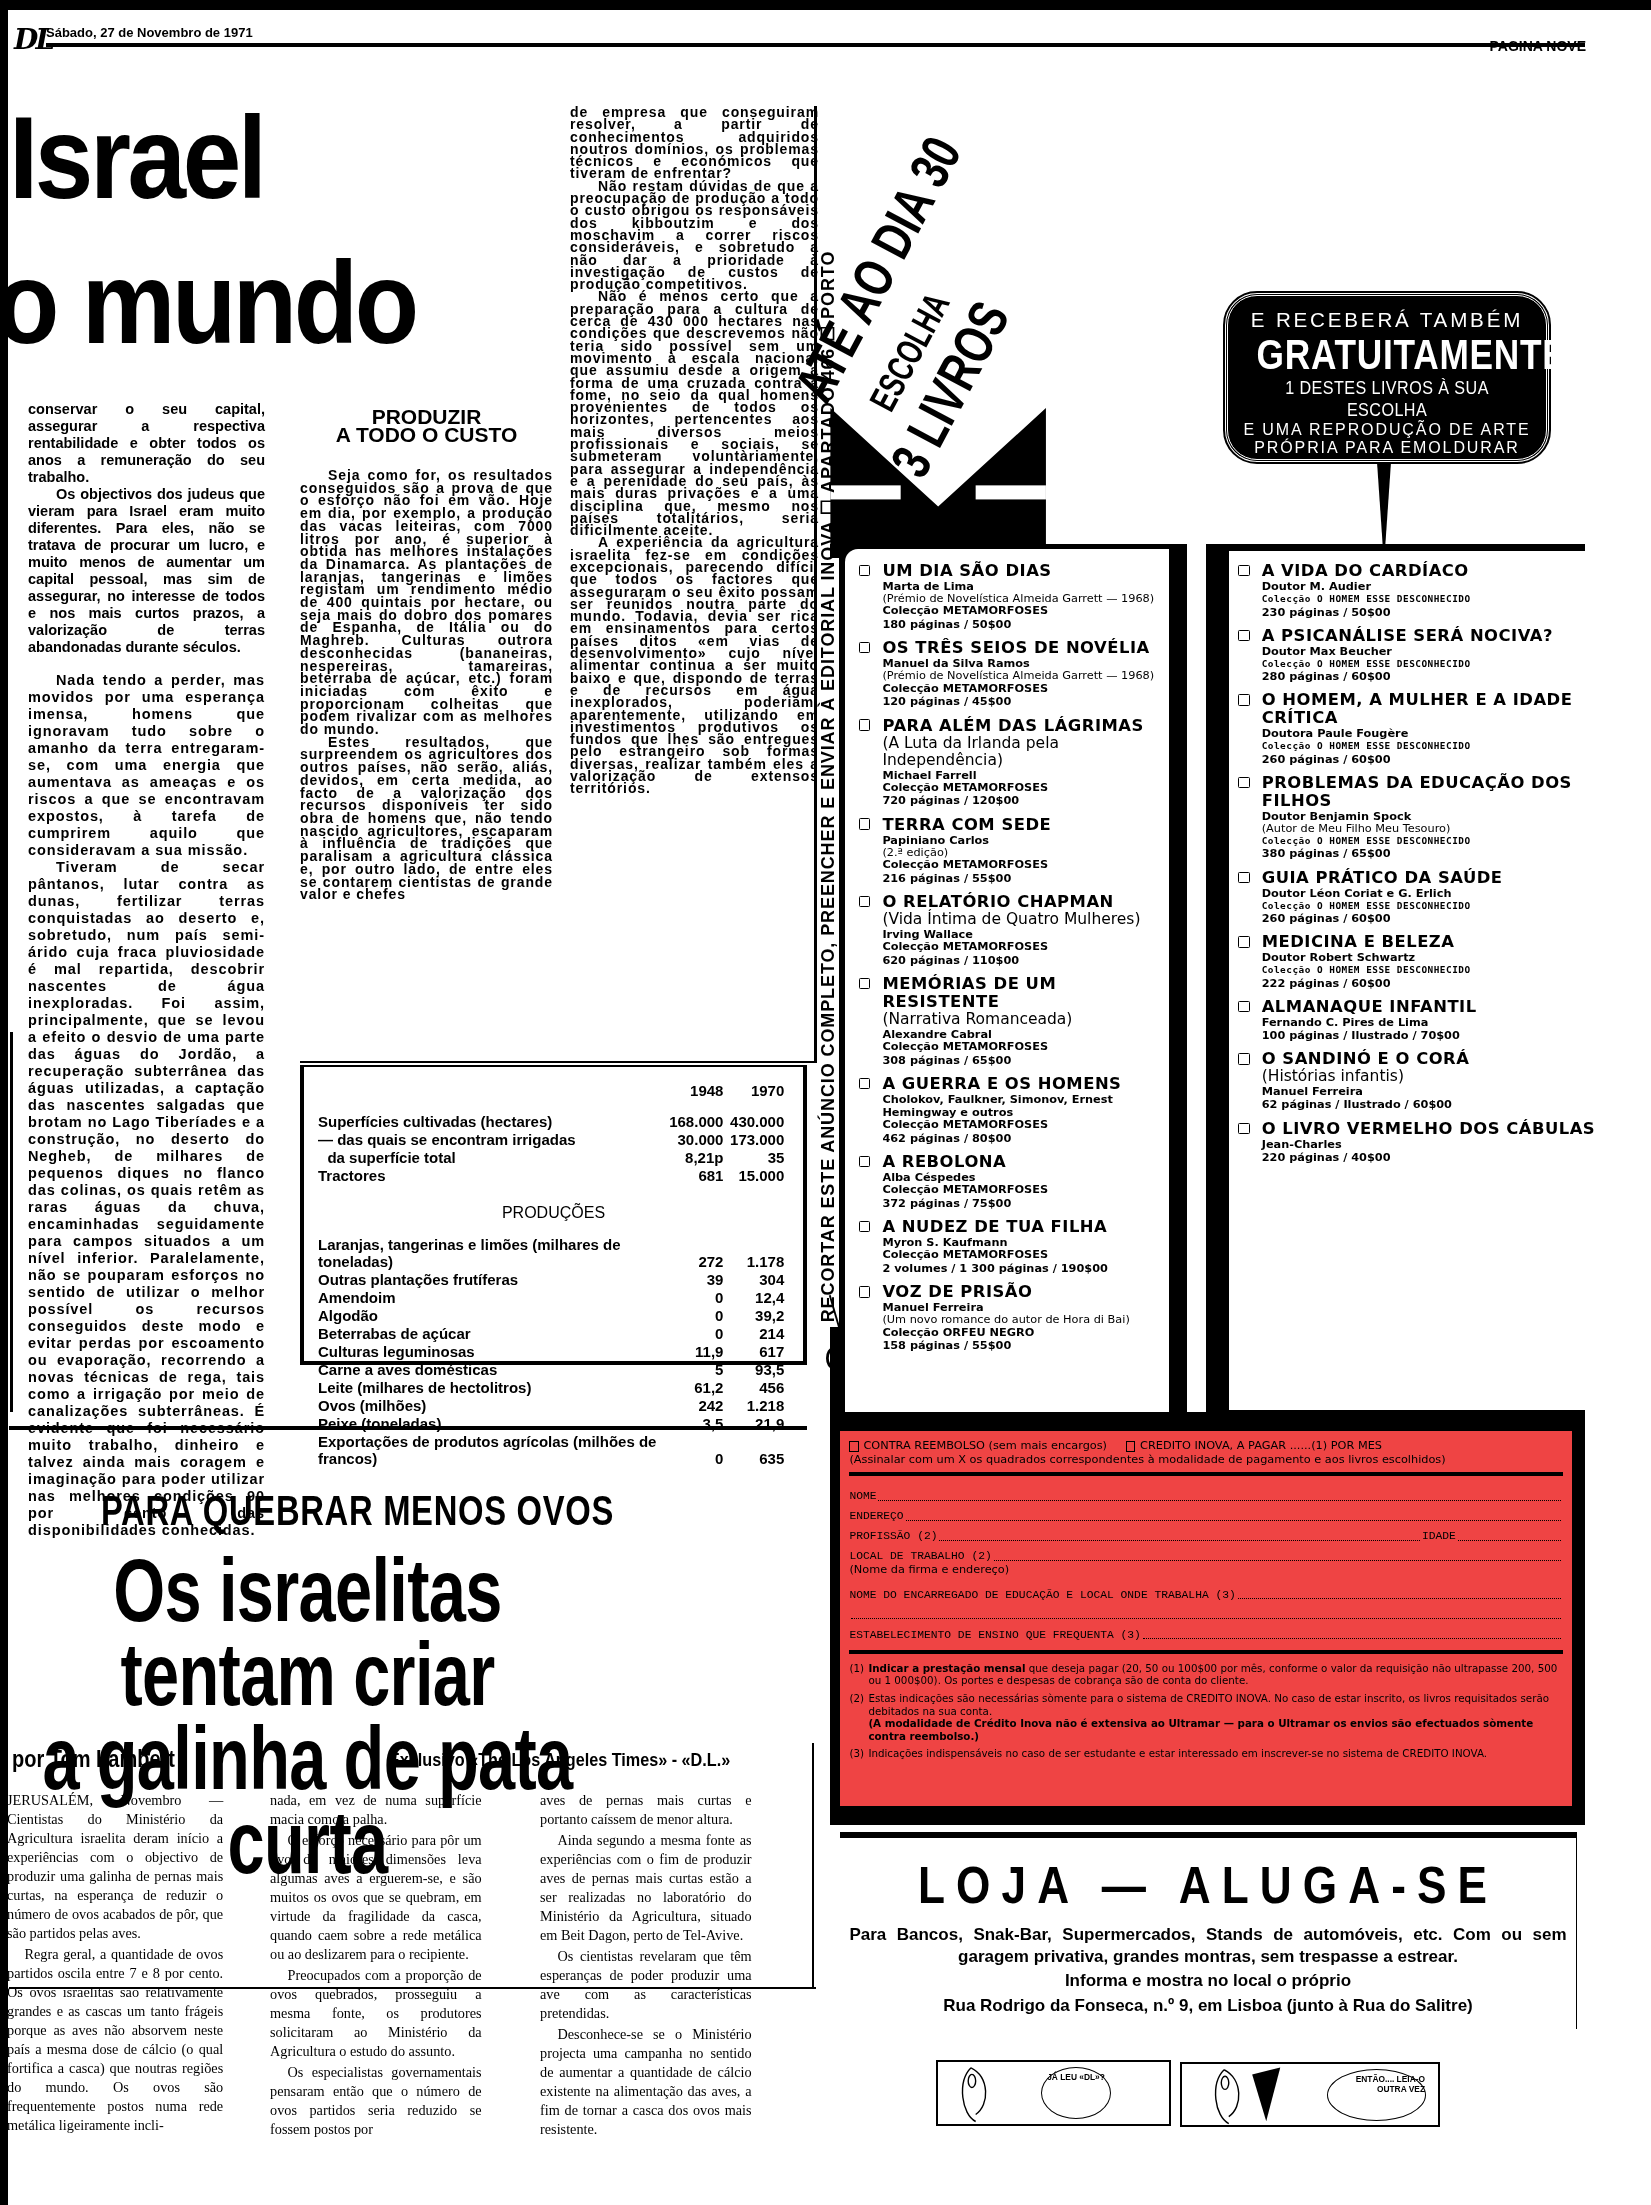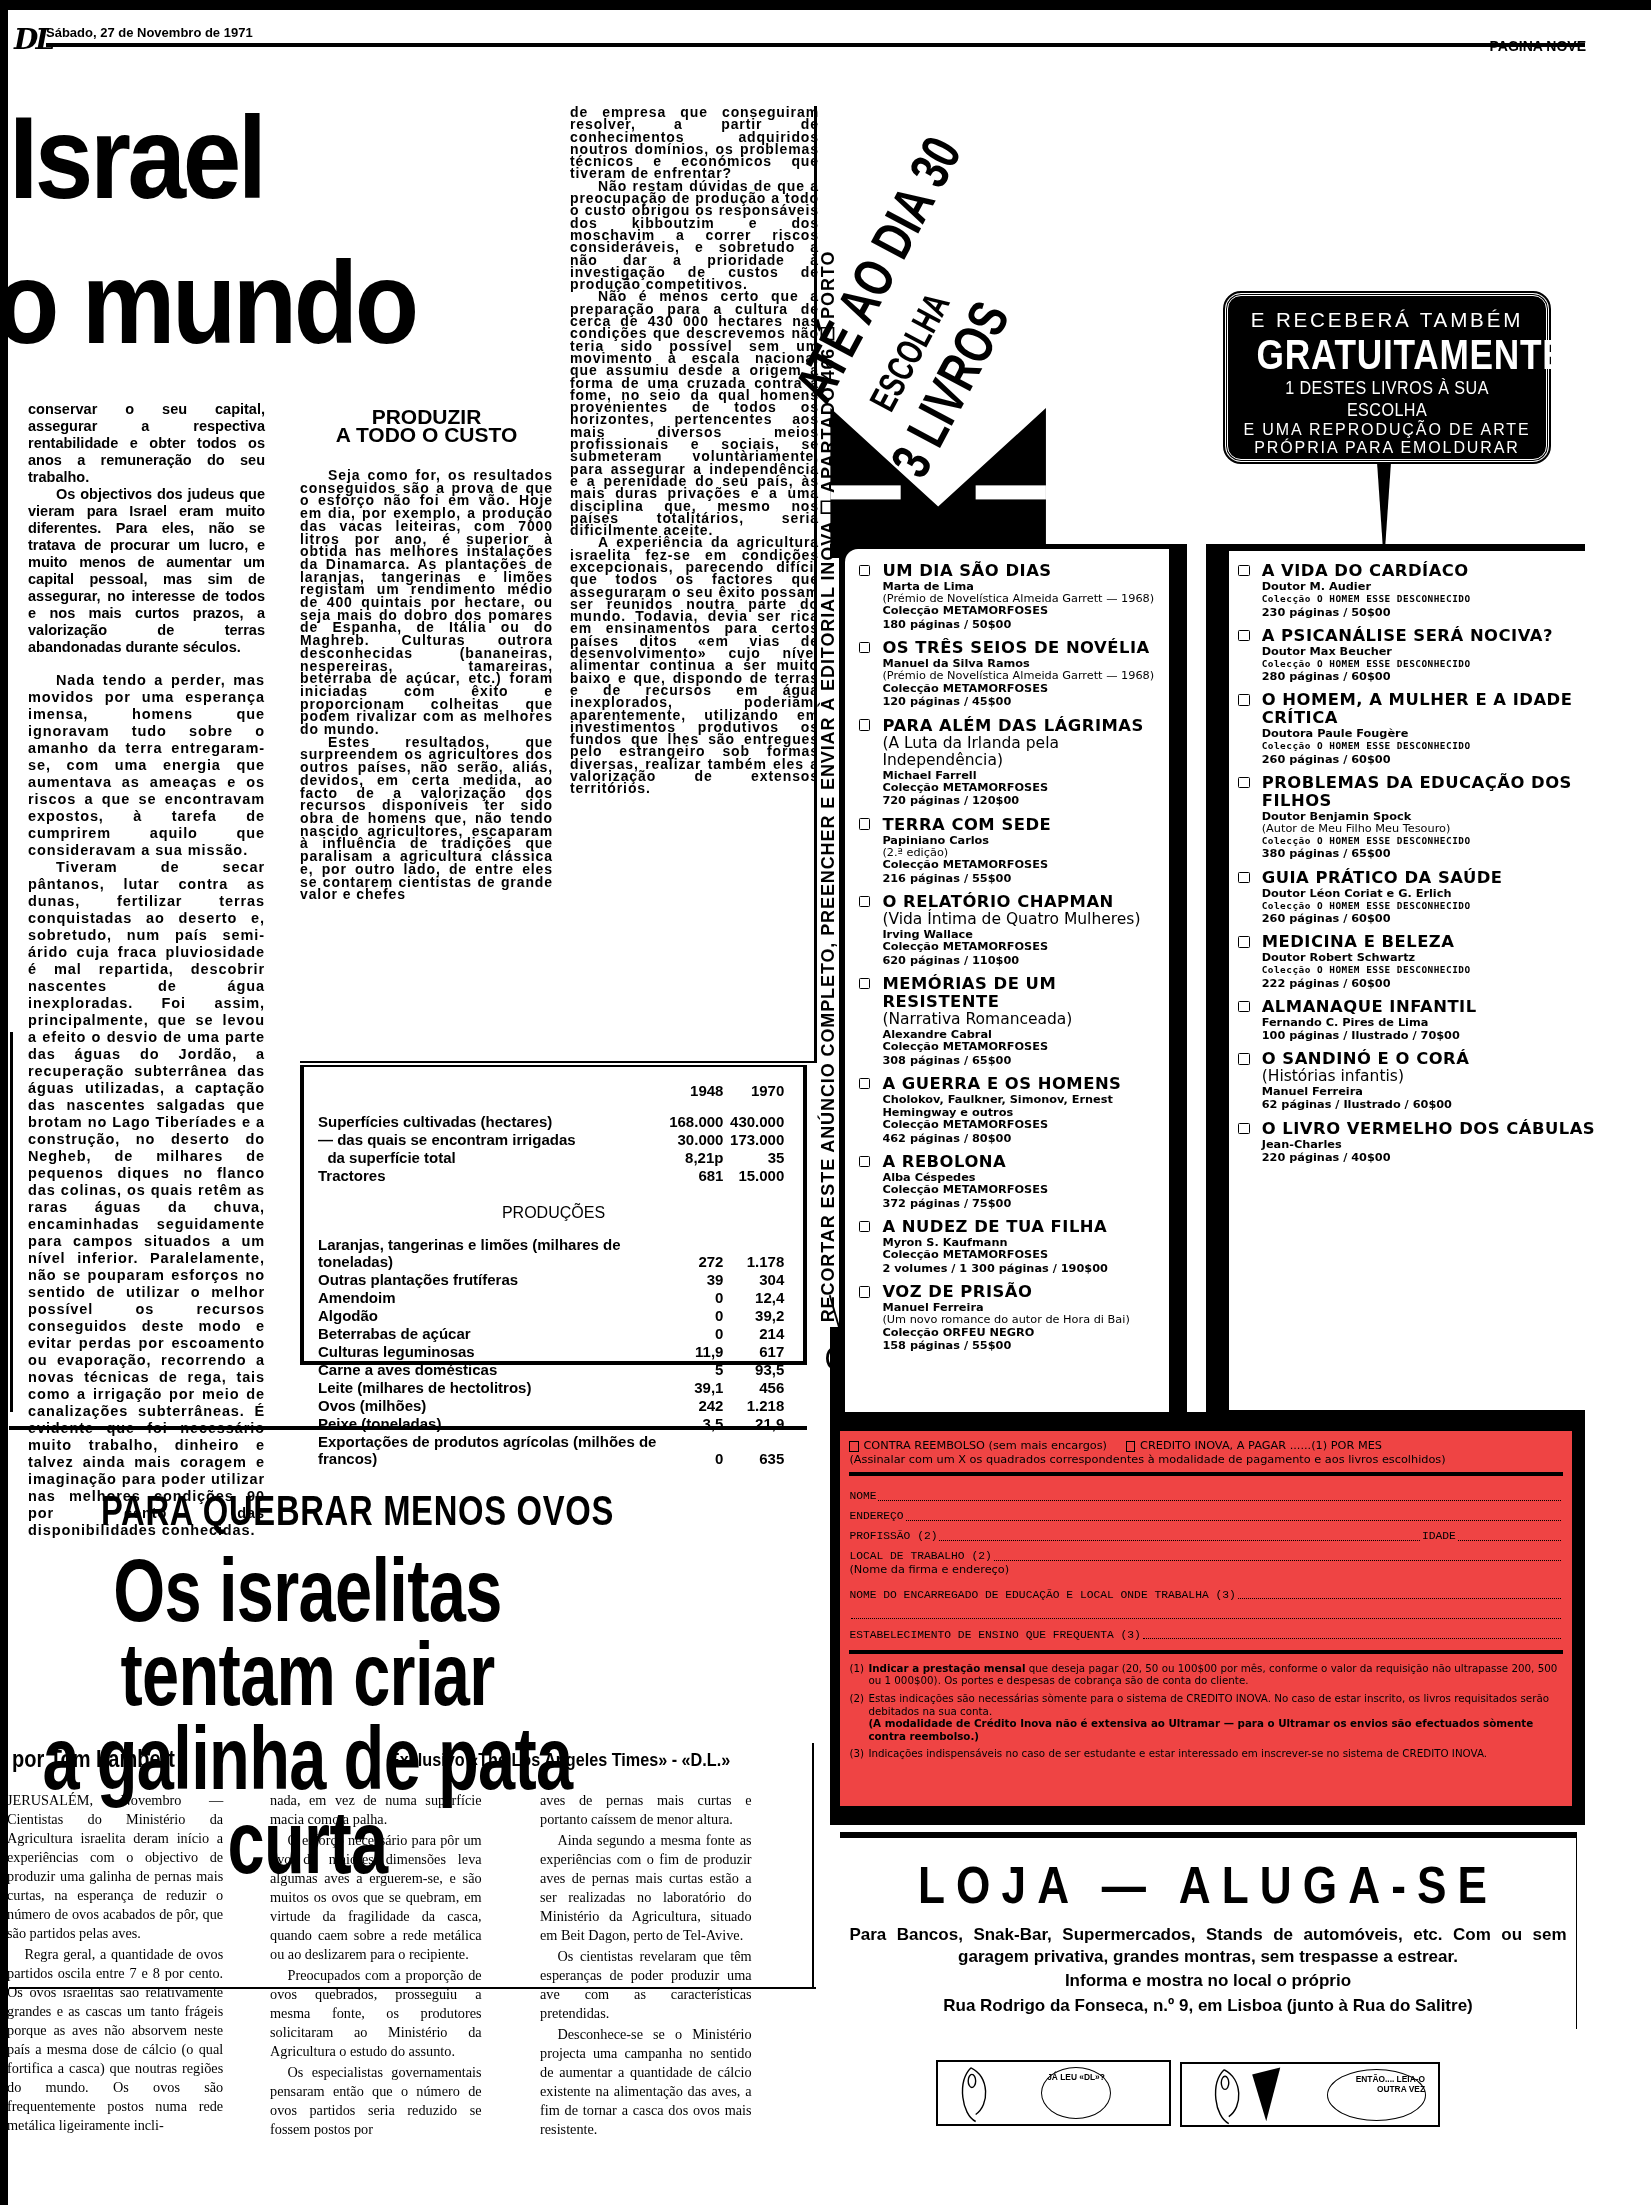--- a/index.html
+++ b/index.html
@@ -34,21 +34,21 @@
   
   .stats-box { left: 300px; top: 1065px; width: 507px; height: 300px; border: 4.7px solid #000; border-top-width: 2.8px; padding: 14px 14px 9.4px 14px; }
   .stats-box table { width: 100%; border-collapse: collapse; font-weight: bold; font-size: 15px; }
   .stats-box td { padding: 0.5px 0; vertical-align: bottom; }
   .stats-box td.num { text-align: right; width: 61px; padding-right: 4.7px; }
   .stats-box td.lbl { width: 366px; }
   .stats-box .hdr td { padding-bottom: 14px; }
   .stats-box .prod-title td { text-align: center; font-weight: normal; padding: 19px 0 14px; font-size: 16px; }
   .promo-line { font-family: "Liberation Sans", sans-serif; font-weight: bold; color: #000; position: absolute; white-space: nowrap; transform-origin: left bottom; }
   .arrow { left: 830px; top: 230px; width: 221px; height: 328px; }
-  .bubble { left: 1225px; top: 293px; width: 324px; height: 169px; background: #000; color: #fff; border-radius: 16px; border: 3.8px double #fff; outline: 2.8px solid #000; text-align: center; padding-top: 12.2px; }
+  .bubble { left: 1225px; top: 293px; width: 324px; height: 169px; background: #000; color: #fff; border-radius: 32px; border: 3.8px double #fff; outline: 2.8px solid #000; text-align: center; padding-top: 12.2px; }
   .bubble .b1 { font-size: 20.6px; letter-spacing: 2.8px; }
   .bubble .b2 { font-size: 43px; font-weight: bold; letter-spacing: 0.9px; line-height: 1.05; transform: scaleX(0.82); }
   .bubble .b3 { font-size: 19px; letter-spacing: 0.5px; transform: scaleX(0.85); }
   .bubble .b4 { font-size: 16px; letter-spacing: 1.9px; }
 
   .book-frame { left: 830px; top: 544px; width: 755px; height: 882px; background: #000; }
   .book-panel { background: #fff; border-radius: 13px 0 0 0; }
   .book-panel-left { left: 845px; top: 549px; width: 324px; height: 863px; }
   .book-panel-right { left: 1229px; top: 551px; width: 373px; height: 859px; border-radius: 0 5.6px 0 0; }
   .vertical-strip { left: 817px; top: 558px; width: 28px; height: 826px; }
@@ -201,21 +201,21 @@
           <td class="num">11,9</td>
           <td class="num">617</td>
         </tr>
     <tr>
           <td class="lbl">Carne a aves domésticas</td>
           <td class="num">5</td>
           <td class="num">93,5</td>
         </tr>
     <tr>
           <td class="lbl">Leite (milhares de hectolitros)</td>
-          <td class="num">39,1</td>
+          <td class="num">61,2</td>
           <td class="num">456</td>
         </tr>
     <tr>
           <td class="lbl">Ovos (milhões)</td>
           <td class="num">242</td>
           <td class="num">1.218</td>
         </tr>
     <tr>
           <td class="lbl">Peixe (toneladas)</td>
           <td class="num">3,5</td>

